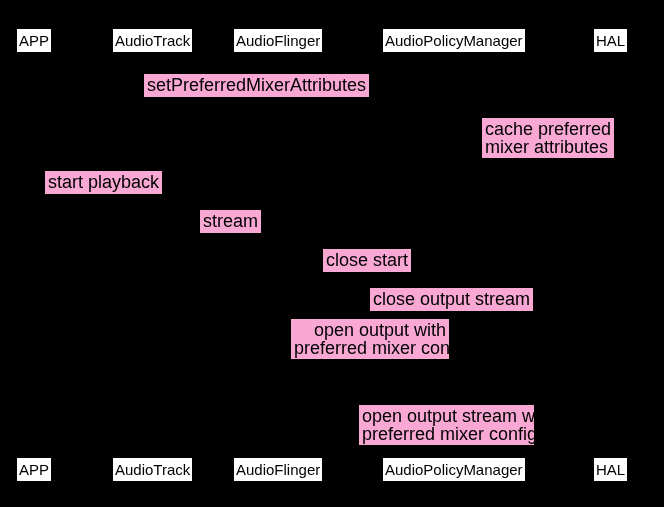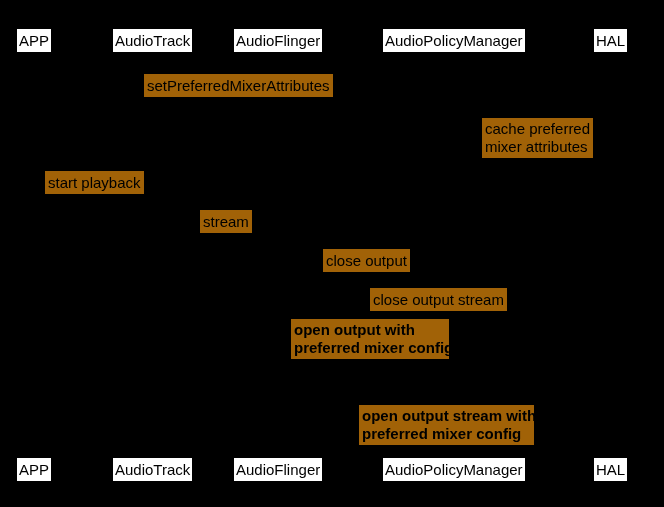--- a/index.html
+++ b/index.html
@@ -46,32 +46,32 @@
     background: #ffffff;
     color: #000000;
     font-size: 15px;
     line-height: 19px;
     padding: 2px 2px 2px 2px;
     white-space: nowrap;
     border: 1px solid #000000;
   }
   .msg-label {
     position: absolute;
-    background: #a16207;
+    background: #f9a8d4;
     color: #000000;
-    font-size: 15px;
+    font-size: 18px;
     line-height: 19px;
     padding: 2px 3px;
     white-space: nowrap;
     border: 1px solid #000000;
   }
   .msg-label.two-line {
     line-height: 18px;
   }
-  .msg-label.centered { text-align: left; font-weight: bold; }
+  .msg-label.centered { text-align: right; }
   .msg-label.left { text-align: left; }
 </style>
 </head>
 <body>
 
 <div id="diagram">
 
   <div class="lifeline" style="left:34px;"></div>
   <div class="lifeline" style="left:155px;"></div>
   <div class="lifeline" style="left:280px;"></div>
@@ -114,21 +114,21 @@
 
   <div class="msg-label left" style="left:44px; top:170px;">start playback</div>
 
   <div class="msg-label two-line left" style="left:481px; top:117px;">
     <div>cache preferred</div>
     <div>mixer attributes</div>
   </div>
 
   <div class="msg-label left" style="left:199px; top:209px;">stream</div>
 
-  <div class="msg-label left" style="left:322px; top:248px;">close output</div>
+  <div class="msg-label left" style="left:322px; top:248px;">close start</div>
 
   <div class="msg-label left" style="left:369px; top:287px;">close output stream</div>
 
   <div class="msg-label two-line centered" style="left:290px; top:318px; width:152px;">
     <div>open output with</div>
     <div>preferred mixer config</div>
   </div>
 
   <div class="msg-label two-line centered" style="left:358px; top:375px; width:169px;margin-top:29px;">
     <div>open output stream with</div>

